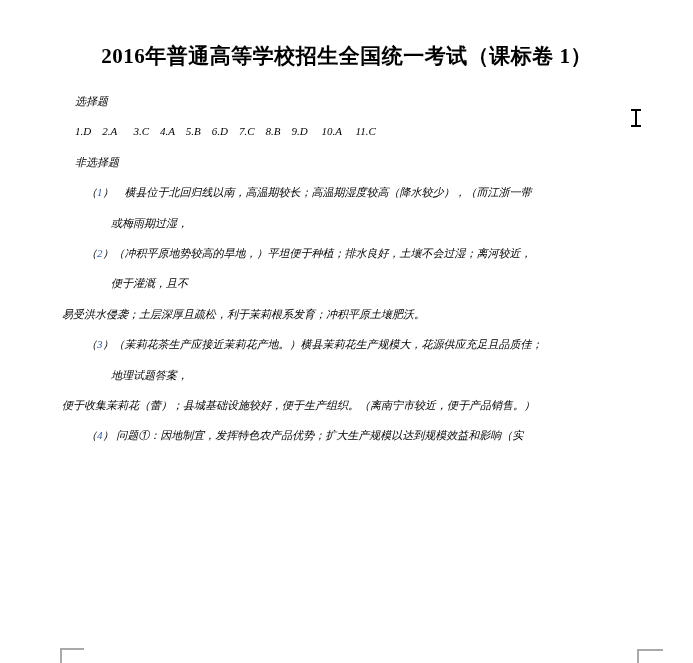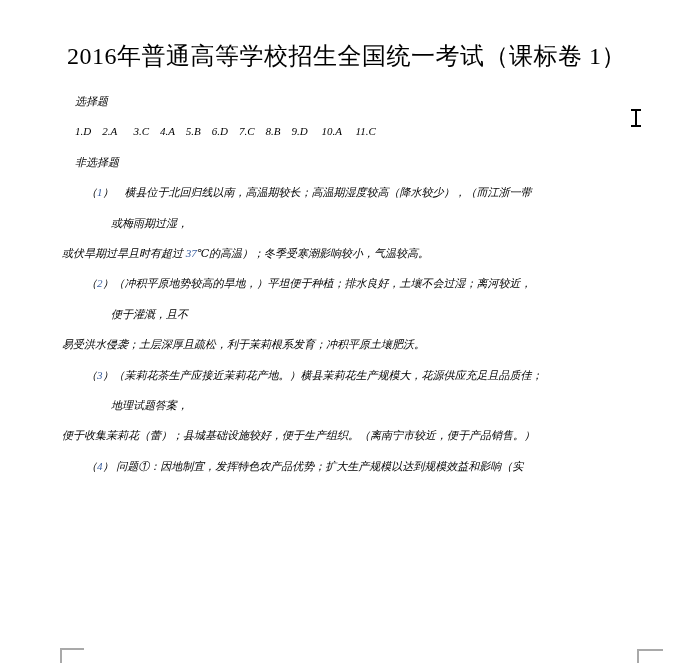--- a/index.html
+++ b/index.html
@@ -1,21 +1,21 @@
 <!DOCTYPE html>
 <html style="--accent: #3a5fa0; --crop: #a9a9a9; --ink: #000000; --paper: #ffffff;"><head>
 <meta charset="utf-8">
 <style>
   :root { --accent:#3a5fa0; --crop:#a9a9a9; --ink:#000000; --paper:#ffffff; }
   * { margin:0; padding:0; box-sizing:border-box; }
   html,body { width:693px; height:663px; }
   body { background:var(--paper); font-family:"Liberation Serif","DejaVu Serif",serif;
          color:var(--ink); overflow:hidden; position:relative; }
   .page { position:absolute; inset:0; padding-top:44px; }
-  .title { text-align:center; font-weight:normal; font-size:24px; line-height:24px;
+  .title { text-align:center; font-weight:bold; font-size:21px; line-height:24px;
            letter-spacing:0.5px; }
   .subtitle { text-align:center; font-weight:bold; font-size:18px; line-height:22px;
               margin-top:28px; }
   .doc-body { margin-top:18px; padding-left:62px; padding-right:26px; }
   .line { font-size:11px; line-height:30.4px; white-space:pre-wrap;font-style:italic; }
   .line.heading { padding-left:13px; }
   .line.para    { padding-left:24px; }
   .line.cont    { padding-left:49px; }
   .line.full    { padding-left:0; }
   .accent { color:var(--accent); }
@@ -33,21 +33,20 @@
 <body>
 
 <div class="page">
   <h1 class="title">2016年普通高等学校招生全国统一考试（课标卷 1）</h1>
   <div class="doc-body">
       <div class="line heading"><span>选择题</span></div>
       <div class="line heading"><span>1.D    2.A      3.C    4.A    5.B    6.D    7.C    8.B    9.D     10.A     11.C</span></div>
       <div class="line heading"><span>非选择题</span></div>
       <div class="line para"><span>（</span><span class="accent">1</span><span>）　横县位于北回归线以南，高温期较长；高温期湿度较高（降水较少），（而江浙一带</span></div>
       <div class="line cont"><span>或梅雨期过湿，</span></div>
-      <div class="line full"><span>或伏旱期过旱且时有超过 </span><span class="accent">37</span><span>℃的高温）；冬季受寒潮影响较小，气温较高。</span></div>
       <div class="line para"><span>（</span><span class="accent">2</span><span>）（冲积平原地势较高的旱地，）平坦便于种植；排水良好，土壤不会过湿；离河较近，</span></div>
       <div class="line cont"><span>便于灌溉，且不</span></div>
       <div class="line full"><span>易受洪水侵袭；土层深厚且疏松，利于茉莉根系发育；冲积平原土壤肥沃。</span></div>
       <div class="line para"><span>（</span><span class="accent">3</span><span>）（茉莉花茶生产应接近茉莉花产地。）横县茉莉花生产规模大，花源供应充足且品质佳；</span></div>
       <div class="line cont"><span>地理试题答案，</span></div>
       <div class="line full"><span>便于收集茉莉花（蕾）；县城基础设施较好，便于生产组织。（离南宁市较近，便于产品销售。）</span></div>
       <div class="line para"><span>（</span><span class="accent">4</span><span>） 问题①：因地制宜，发挥特色农产品优势；扩大生产规模以达到规模效益和影响（实</span></div>
     </div>
 </div>
 

